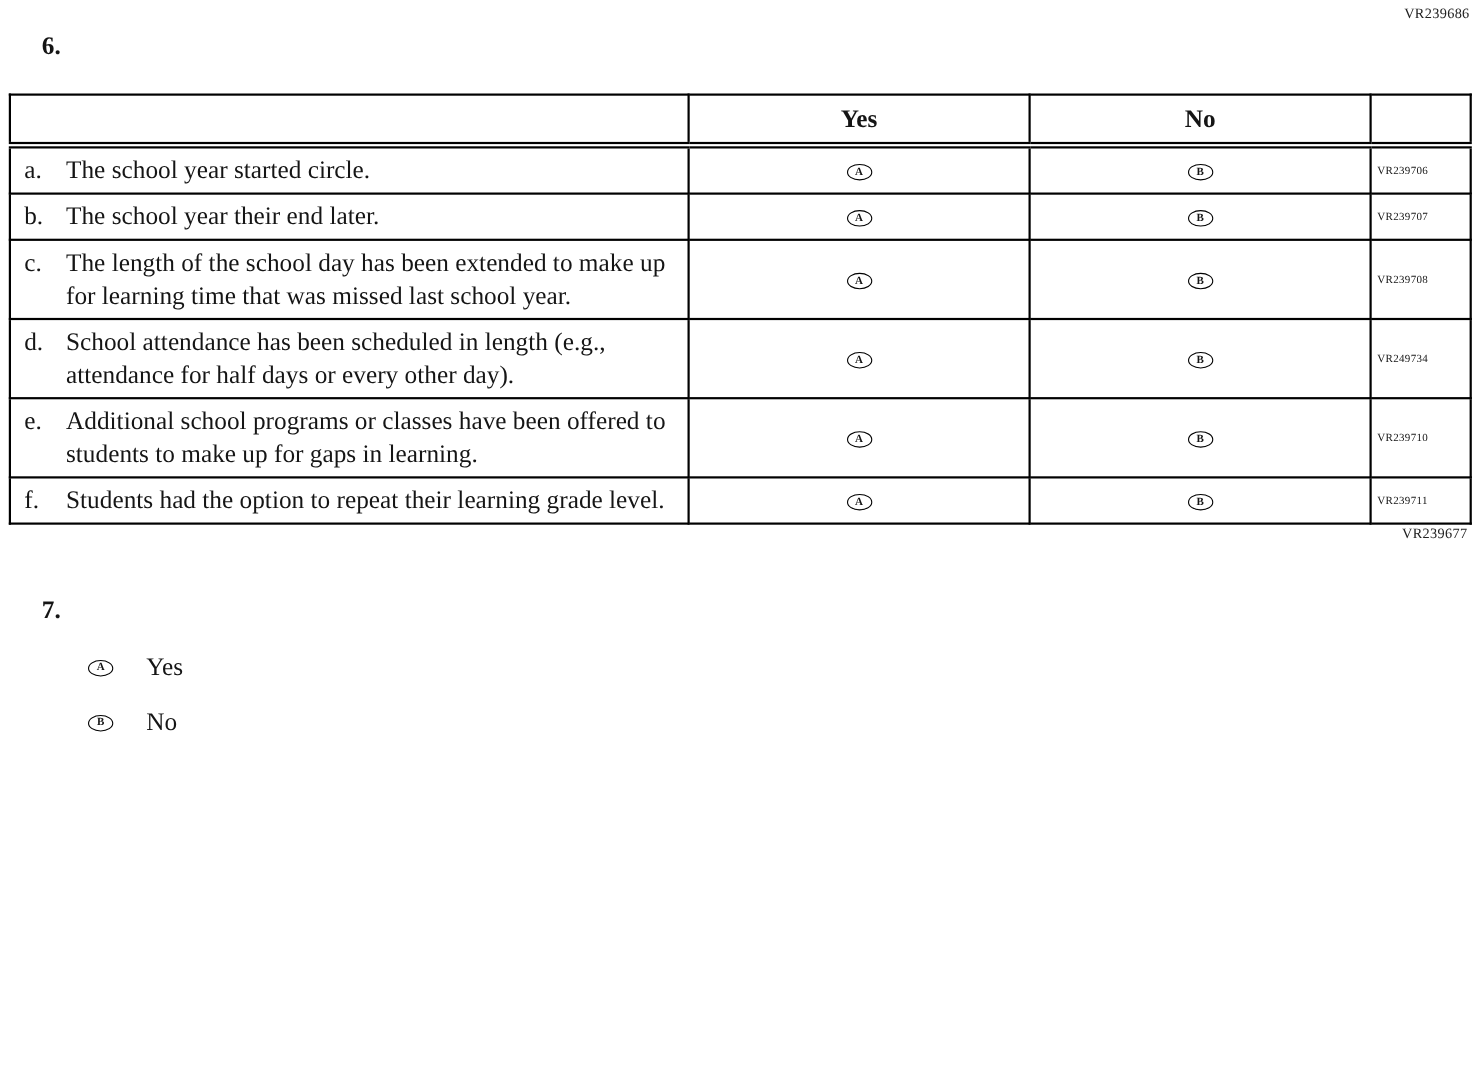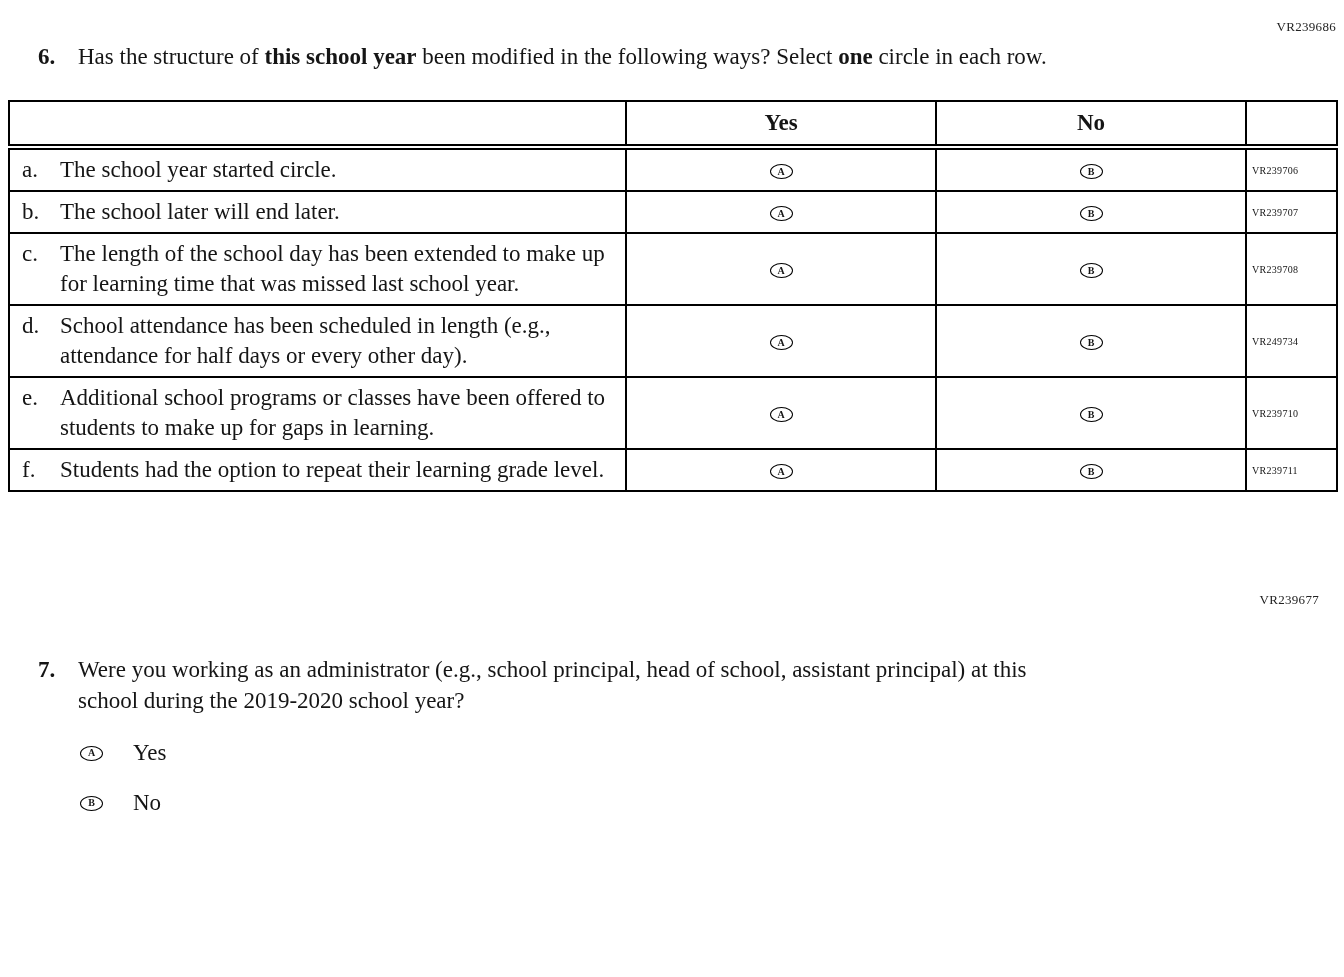--- a/index.html
+++ b/index.html
@@ -10,30 +10,28 @@
     width: 1344px;
     height: 977px;
     font-family: "Liberation Serif", "DejaVu Serif", serif;
     color: #151515;
     overflow: hidden;
   }
   .vr-code {
     font-size: 13px;
     letter-spacing: 0.3px;
     color: #222;
-    margin-top: 15px;
   }
   .top-code {
     text-align: right;
     padding: 4px 8px 0 0;
   }
   .mid-code {
     text-align: right;
-    padding-right: 25px;
-    margin-top: 100px;
+    padding-right: 10px;
   }
   .question {
     display: flex;
     align-items: flex-start;
     margin-left: 38px;
   }
   .q6 { margin-top: 6px; }
   .q7 { margin-top: 46px; }
   .q-number {
     font-weight: bold;
@@ -113,23 +111,20 @@
   .option-row:first-of-type { margin-top: 28px; }
   .option-label { font-size: 23px; }
 </style>
 </head>
 <body>
 
 <div class="top-code vr-code">VR239686</div>
 
 <div class="question q6">
   <div class="q-number">6.</div>
-  <div class="q-text">
-    <span>Has the structure of </span><span class="bold">this school year</span><span> been modified in the following ways? Select </span><span class="bold">one</span><span> circle in each row.</span>
-  </div>
 </div>
 
 <table class="mod-table">
   <colgroup>
     <col class="c-stmt">
       <col class="c-yes">
       <col class="c-no">
       <col class="c-code">
   </colgroup>
   <thead>
@@ -149,21 +144,21 @@
         </div>
       </td>
       <td class="opt-cell"><span class="oval">A</span></td>
       <td class="opt-cell"><span class="oval">B</span></td>
       <td class="code-cell">VR239706</td>
     </tr>
     <tr>
       <td class="statement-cell">
         <div class="stmt">
           <span class="stmt-letter">b.</span>
-          <span>The school later will end later.</span>
+          <span>The school year their end later.</span>
         </div>
       </td>
       <td class="opt-cell"><span class="oval">A</span></td>
       <td class="opt-cell"><span class="oval">B</span></td>
       <td class="code-cell">VR239707</td>
     </tr>
     <tr>
       <td class="statement-cell">
         <div class="stmt">
           <span class="stmt-letter">c.</span>
@@ -207,21 +202,20 @@
       <td class="opt-cell"><span class="oval">B</span></td>
       <td class="code-cell">VR239711</td>
     </tr>
   </tbody>
 </table>
 
 <div class="mid-code vr-code">VR239677</div>
 
 <div class="question q7">
   <div class="q-number">7.</div>
-  <div class="q-text">Were you working as an administrator (e.g., school principal, head of school, assistant principal) at this school during the 2019-2020 school year?</div>
 </div>
 
 <div class="option-row">
   <span class="oval">A</span>
   <span class="option-label">Yes</span>
 </div>
 <div class="option-row">
   <span class="oval">B</span>
   <span class="option-label">No</span>
 </div>

